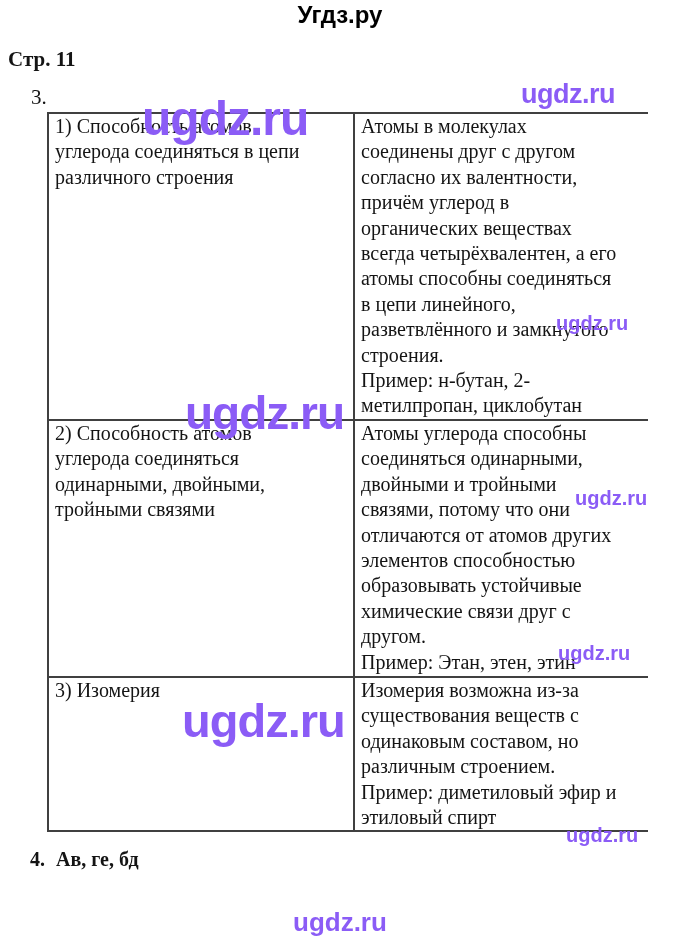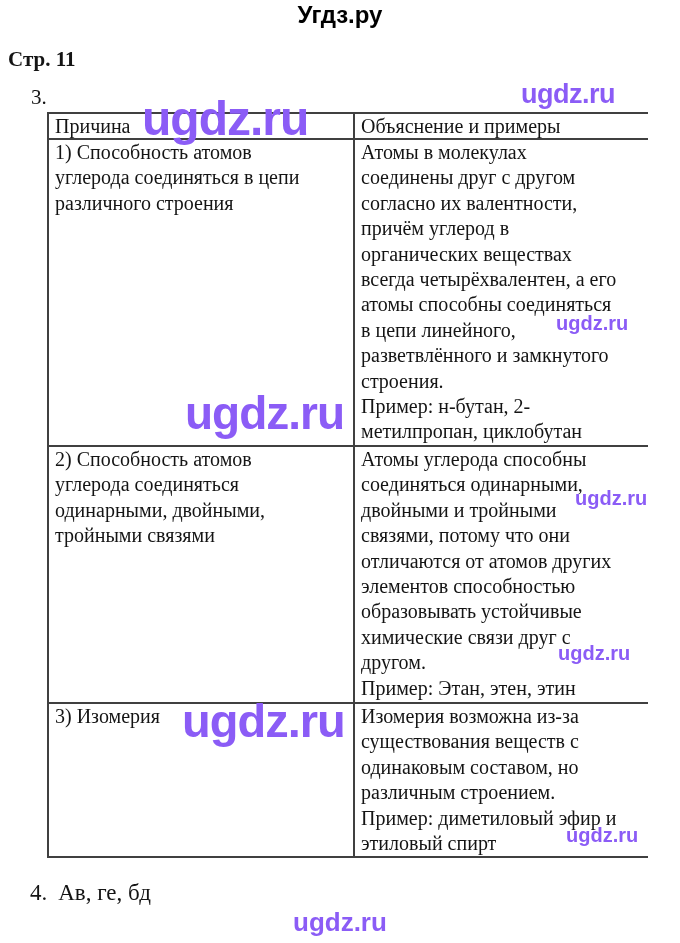--- a/index.html
+++ b/index.html
@@ -42,44 +42,40 @@
   .wm-top-right  { top:81px;  left:521px; font-size:27px; letter-spacing:-0.5px; }
   .wm-header-big { top:95px;  left:142px; font-size:48px; letter-spacing:-1px; }
   .wm-row1-big   { top:390px; left:185px; font-size:46px; letter-spacing:-1px; }
   .wm-row3-big   { top:697px; left:182px; font-size:47px; letter-spacing:-1px; }
   .wm-row1-small { top:313px; left:556px; font-size:20px; }
   .wm-row2a-small{ top:488px; left:575px; font-size:20px; }
   .wm-row2b-small{ top:643px; left:558px; font-size:20px; }
   .wm-row3-small { top:825px; left:566px; font-size:20px; }
   .wm-footer     { top:909px; left:293px; font-size:26px; }
 
-  .task4 { position:absolute; top:880px; left:30px; font-size:23px; }
+  .task4 { position:absolute; top:848px; left:30px; font-size:20px;font-weight:bold; }
   .task4 .num { display:inline-block; margin-right:11px; }
 </style>
 </head>
 <body>
 
 <div class="page">
 
   <div class="site-title">Угдз.ру</div>
 
   <div class="page-label">Стр. 11</div>
 
   <div class="task3-num">3.</div>
 
   <table class="answers">
     <colgroup>
         <col class="c1">
         <col class="c2">
       </colgroup>
     <tbody>
-        <tr class="hdr">
-      <th>Причина</th>
-      <th>Объяснение и примеры</th>
-    </tr>
     <tr class="r1">
       <td>1) Способность атомов
 углерода соединяться в цепи
 различного строения</td>
       <td>Атомы в молекулах
 соединены друг с другом
 согласно их валентности,
 причём углерод в
 органических веществах
 всегда четырёхвалентен, а его

